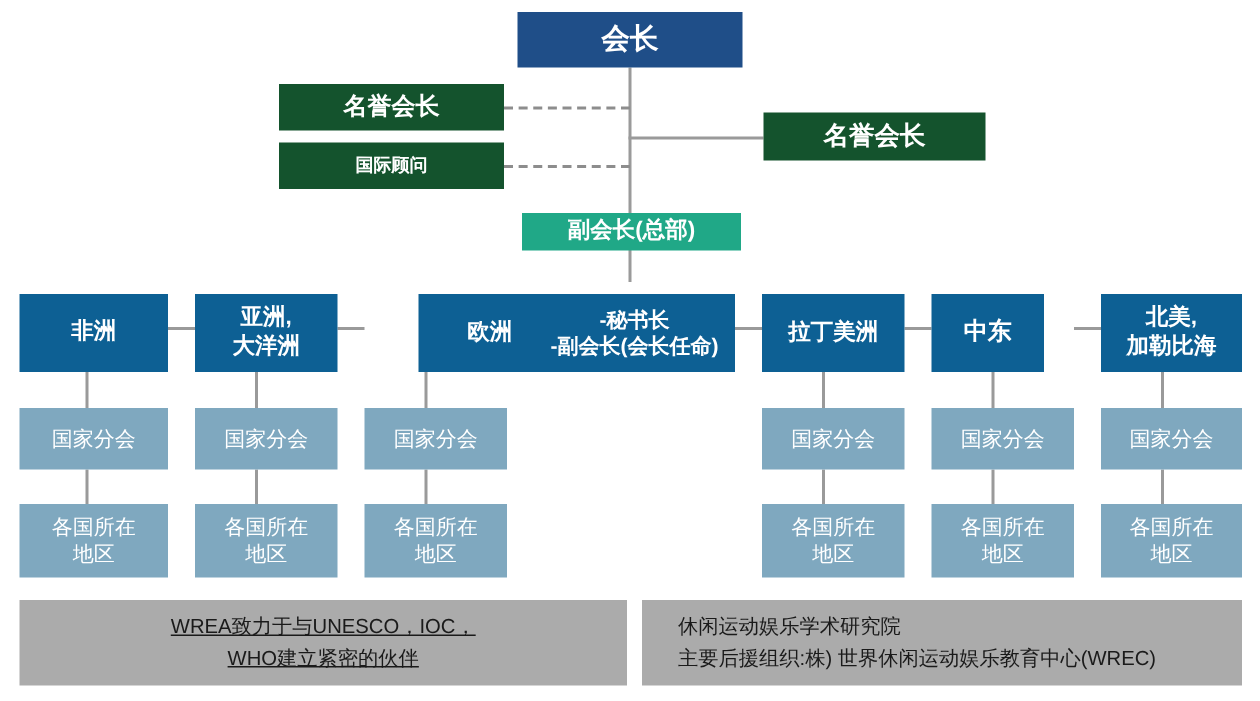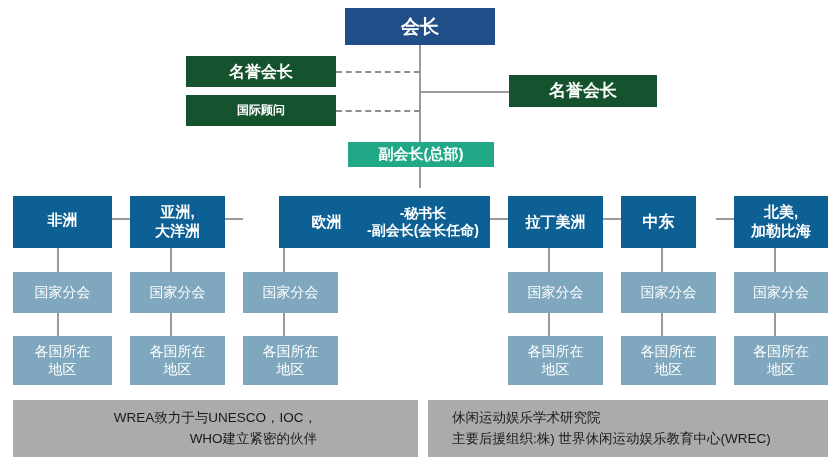--- a/index.html
+++ b/index.html
@@ -56,21 +56,21 @@
     background: #ABABAB;
     color: #1a1a1a;
     font-size: 13.5px;
     line-height: 1.5;
     white-space: pre-line;
     display: flex;
     flex-direction: column;
     justify-content: center;
     z-index: 3;
   }
-  .footer.center { align-items: center; text-align: right; }
+  .footer.center { align-items: center; text-align: center; text-decoration: underline; }
   .footer.left   { align-items: flex-start; text-align: left; padding-left: 24px; }
 </style>
 </head>
 <body>
 
 <div id="chart">
 
   <div class="line v" style="left:419px; top:45px; height:143px;"></div>
   <div class="line h" style="left:419px; top:91px; width:90px;"></div>
   <div class="dashed" style="left:336px; top:71px; width:84px;"></div>

